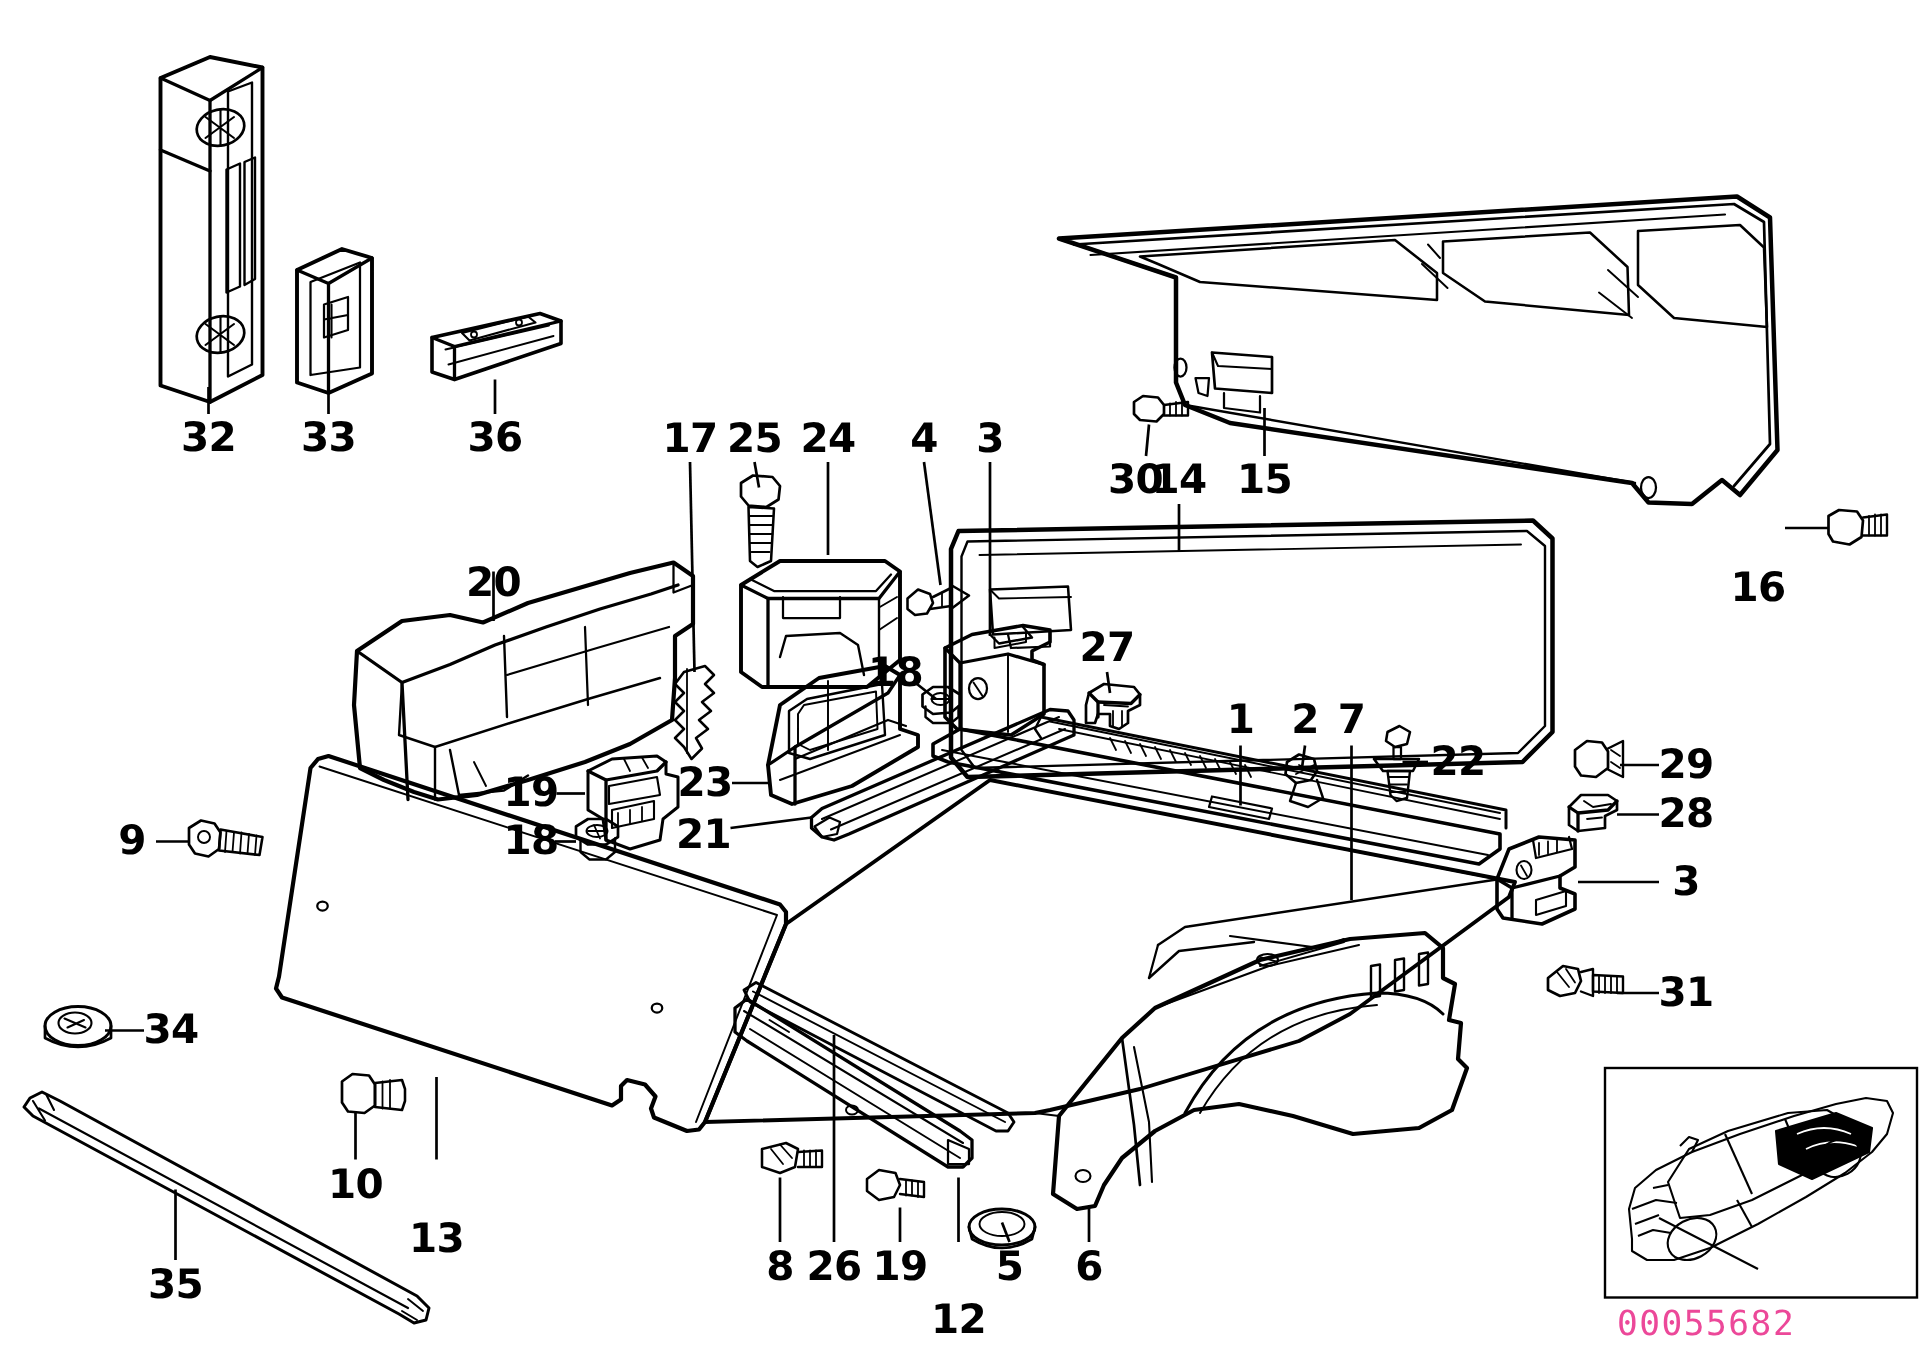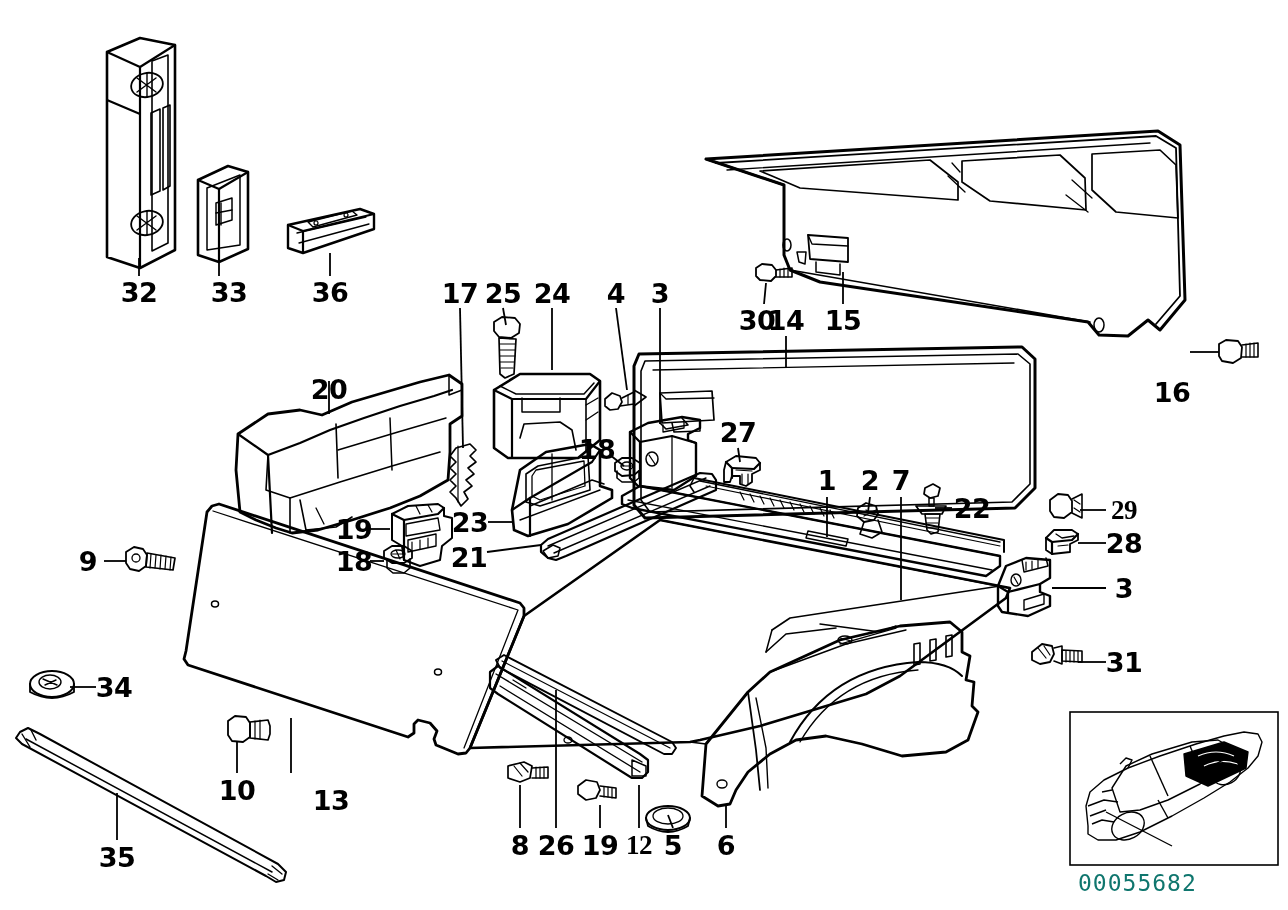--- a/index.html
+++ b/index.html
@@ -20,21 +20,21 @@
     white-space:nowrap;
     letter-spacing:-0.5px;
     transform:translate(-50%,-50%);
     user-select:none;
   }
   .diagnum{
     position:absolute;
     font-family:"DejaVu Sans Mono", monospace;
     font-size:23px;
     letter-spacing:1px;
-    color:#0f766e;
+    color:#ec4899;
     white-space:nowrap;
   }
 </style>
 </head>
 <body>
 
 <div id="stage">
 
   <svg id="art" viewBox="0 0 1288 910" xmlns="http://www.w3.org/2000/svg">
 
@@ -496,39 +496,39 @@
     <div class="lbl" style="left: 660px; top: 293px;">3</div>
     <div class="lbl" style="left: 1124px; top: 588px;">3</div>
     <div class="lbl" style="left: 616px; top: 293px;">4</div>
     <div class="lbl" style="left: 673px; top: 845px;">5</div>
     <div class="lbl" style="left: 726px; top: 845px;">6</div>
     <div class="lbl" style="left: 901px; top: 480px;">7</div>
     <div class="lbl" style="left: 520px; top: 845px;">8</div>
     <div class="lbl" style="left: 88px; top: 561px;">9</div>
     <div class="lbl" style="left: 237px; top: 790px;">10</div>
     <div class="lbl" style="left: 600px; top: 845px;">19</div>
-    <div class="lbl" style="left: 639px; top: 845px; font-family: Liberation Serif, serif;">12</div>
-    <div class="lbl" style="left: 291px; top: 800px; margin-left: 40px;">13</div>
+    <div class="lbl" style="left: 639px; top: 880px;">12</div>
+    <div class="lbl" style="left: 291px; top: 826px;">13</div>
     <div class="lbl" style="left: 786px; top: 320px;">14</div>
     <div class="lbl" style="left: 843px; top: 320px;">15</div>
     <div class="lbl" style="left: 1172px; top: 352px; margin-top: 40px;">16</div>
     <div class="lbl" style="left: 460px; top: 293px; text-align: center;">17</div>
     <div class="lbl" style="left: 597px; top: 449px;">18</div>
     <div class="lbl" style="left: 354px; top: 561px;">18</div>
     <div class="lbl" style="left: 354px; top: 529px;">19</div>
     <div class="lbl" style="left: 329px; top: 365px; margin-top: 24px;">20</div>
     <div class="lbl" style="left: 469px; top: 557px;">21</div>
     <div class="lbl" style="left: 972px; top: 508px; text-align: right;">22</div>
     <div class="lbl" style="left: 470px; top: 522px;">23</div>
     <div class="lbl" style="left: 552px; top: 293px;">24</div>
     <div class="lbl" style="left: 503px; top: 293px;">25</div>
     <div class="lbl" style="left: 556px; top: 845px;">26</div>
     <div class="lbl" style="left: 738px; top: 432px;">27</div>
     <div class="lbl" style="left: 1124px; top: 543px;">28</div>
-    <div class="lbl" style="left: 1124px; top: 510px; font-family: Liberation Serif, serif;">29</div>
+    <div class="lbl" style="left: 1124px; top: 510px;">29</div>
     <div class="lbl" style="left: 757px; top: 320px;">30</div>
     <div class="lbl" style="left: 1124px; top: 662px;">31</div>
     <div class="lbl" style="left: 139px; top: 292px;">32</div>
-    <div class="lbl" style="left: 229px; top: 292px;">33</div>
+    <div class="lbl" style="left: 219px; top: 292px;">33</div>
     <div class="lbl" style="left: 114px; top: 687px;">34</div>
     <div class="lbl" style="left: 117px; top: 857px;">35</div>
     <div class="lbl" style="left: 330px; top: 292px;">36</div>
   </div>
 
 </body></html>

